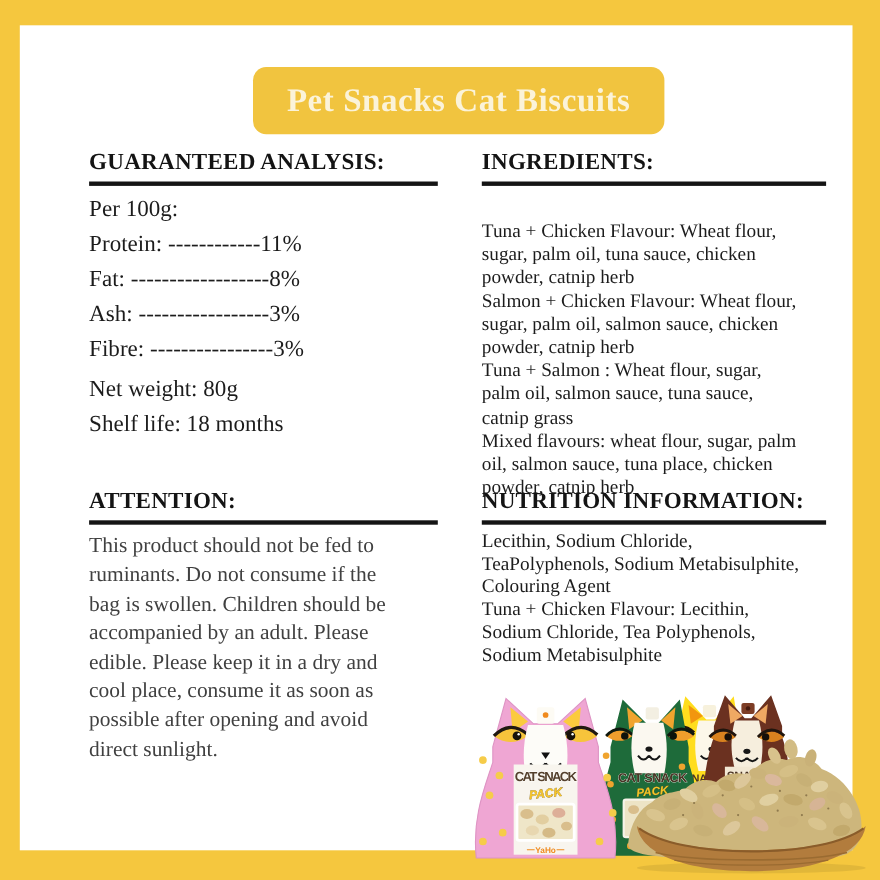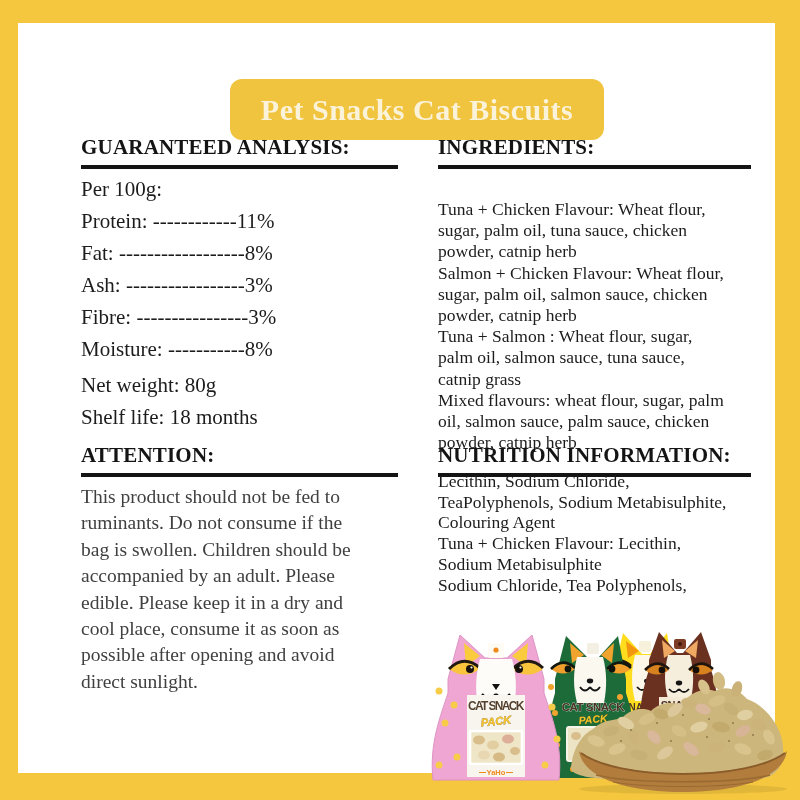--- a/index.html
+++ b/index.html
@@ -1,33 +1,33 @@
 <!DOCTYPE html>
 <html><head>
 <meta charset="utf-8">
 <style>
   html,body{margin:0;padding:0;}
   body{width:800px;height:800px;position:relative;font-family:"Liberation Serif","DejaVu Serif",serif;
        background:#F5C73E;overflow:hidden;}
   .content{position:absolute;left:18px;top:23px;width:757px;height:750px;background:#FFFFFF;}
-  .banner{position:absolute;left:212px;top:56px;width:374px;height:61px;background:#F1C43F;
+  .banner{position:absolute;left:212px;top:38px;width:374px;height:61px;background:#F1C43F;
           border-radius:12px;display:flex;align-items:center;justify-content:center;}
   .banner span{font-weight:bold;font-size:30px;color:#FBF3D9;letter-spacing:.5px;}
   .heading{position:absolute;font-weight:bold;font-size:21px;color:#141414;letter-spacing:.2px;
            border-bottom:4px solid #141414;padding-bottom:5px;margin:0;white-space:nowrap;}
   .h-left{left:63px;width:317px;}
   .h-right{left:420px;width:313px;}
   .rows{position:absolute;left:63px;top:150px;font-size:21px;color:#1c1c1c;font-family:Liberation Serif, serif;}
   .rows div{line-height:32px;white-space:nowrap;}
   .rows .gap{height:4px;}
   .attn{position:absolute;left:63px;top:461px;font-size:19.5px;color:#404040;}
   .attn div{line-height:26.4px;white-space:nowrap;}
   .ing{position:absolute;left:420px;top:153px;font-size:17.5px;color:#1c1c1c;margin-top:23px;}
   .ing div{line-height:21.2px;white-space:nowrap;}
-  .nut{position:absolute;left:420px;top:448px;font-size:17.5px;color:#1c1c1c;}
+  .nut{position:absolute;left:420px;top:458px;font-size:17.5px;color:#1c1c1c;}
   .nut div{line-height:20.7px;white-space:nowrap;}
   .photo{position:absolute;left:403px;top:592px;width:372px;height:181px;}
   svg text{font-family:"Liberation Sans","DejaVu Sans",sans-serif;}
 </style>
 </head>
 <body>
 
 <div class="content">
 
   <div class="banner">
@@ -36,21 +36,20 @@
 
   <h2 class="heading h-left" style="top:112px">GUARANTEED ANALYSIS:</h2>
 
   <div class="rows">
     <div>Per 100g:</div>
     <div>
         <div>Protein: ------------11%</div>
         <div>Fat: ------------------8%</div>
         <div>Ash: -----------------3%</div>
         <div>Fibre: ----------------3%</div>
-        <div>Moisture: -----------8%</div>
       </div>
     <div class="gap"></div>
     <div>Net weight: 80g</div>
     <div>Shelf life: 18 months</div>
   </div>
 
   <h2 class="heading h-left" style="top:420px">ATTENTION:</h2>
 
   <div class="attn">
       <div>This product should not be fed to</div>
@@ -69,33 +68,33 @@
       <div>Tuna + Chicken Flavour: Wheat flour,</div>
       <div>sugar, palm oil, tuna sauce, chicken</div>
       <div>powder, catnip herb</div>
       <div>Salmon + Chicken Flavour: Wheat flour,</div>
       <div>sugar, palm oil, salmon sauce, chicken</div>
       <div>powder, catnip herb</div>
       <div>Tuna + Salmon : Wheat flour, sugar,</div>
       <div>palm oil, salmon sauce, tuna sauce,</div>
       <div>catnip grass</div>
       <div>Mixed flavours: wheat flour, sugar, palm</div>
-      <div>oil, salmon sauce, palm sauce, chicken</div>
+      <div>oil, salmon sauce, tuna place, chicken</div>
       <div>powder, catnip herb</div>
     </div>
 
   <h2 class="heading h-right" style="top:420px">NUTRITION INFORMATION:</h2>
 
   <div class="nut">
       <div>Lecithin, Sodium Chloride,</div>
       <div>TeaPolyphenols, Sodium Metabisulphite,</div>
       <div>Colouring Agent</div>
       <div>Tuna + Chicken Flavour: Lecithin,</div>
+      <div>Sodium Chloride, Tea Polyphenols,</div>
       <div>Sodium Metabisulphite</div>
-      <div>Sodium Chloride, Tea Polyphenols,</div>
     </div>
 
   <svg class="photo" viewBox="0 0 372 181">
 
     <g>
       <path d="M196,150 C188,130 186,104 192,78 L192,62 L202,18 L221,39 L229,39 L246,18 L253,62 L253,78 C259,100 259,130 255,150 Z" fill="#FFDD1E"></path>
       <rect x="218" y="26" width="12" height="11" rx="2" fill="#F7F1DC"></rect>
       <path d="M205,26 L218,36 L207,43 Z" fill="#F2960F"></path>
       <path d="M243,26 L231,36 L242,43 Z" fill="#F2960F"></path>
       <path d="M186,52 Q198,42 210,52 Q198,61 186,52 Z" fill="#E8860B"></path>

